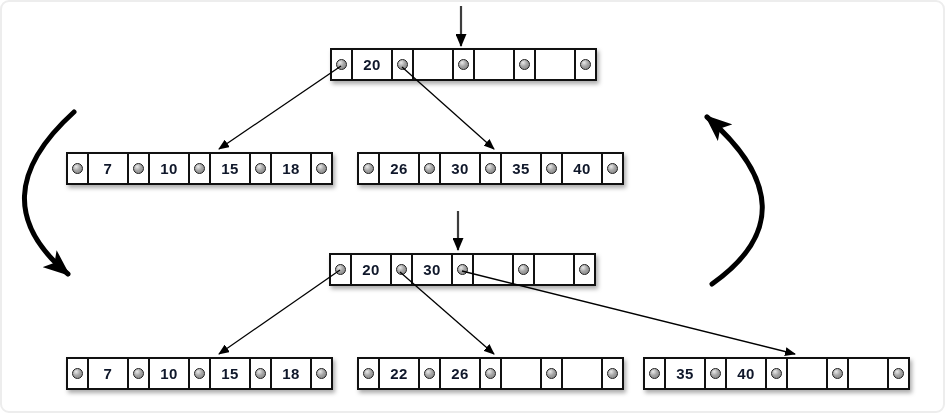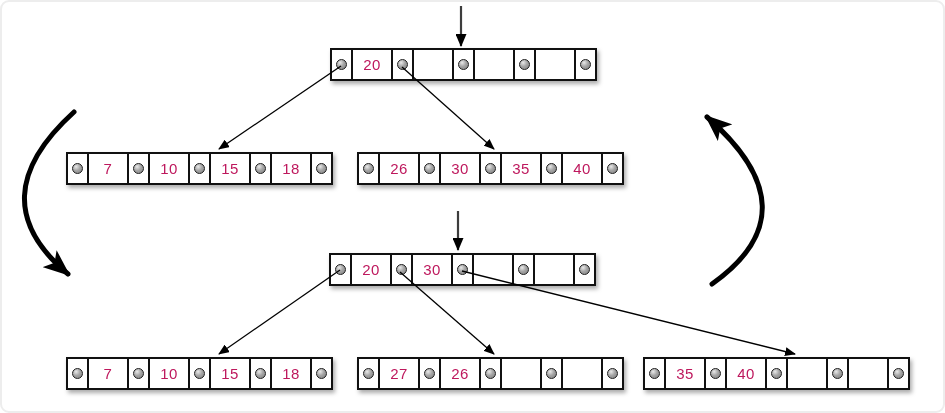--- a/index.html
+++ b/index.html
@@ -39,22 +39,22 @@
     background: #ffffff;
     display: flex;
     align-items: center;
     justify-content: center;
   }
   .cell + .cell { margin-left: -2px; }
   .cell.ptr { width: 23px; }
   .cell.key {
     width: 42px;
     font-size: 15px;
-    font-weight: 400;
-    color: #be185d;
+    font-weight: 700;
+    color: #0f172a;
     letter-spacing: 0.5px;
   }
   .dot {
     box-sizing: border-box;
     width: 11px;
     height: 11px;
     border-radius: 50%;
     border: 1.5px solid #1d1d1d;
     background: radial-gradient(circle at 35% 30%, #e9e9e9 0%, #a5a5a5 45%, #7e7e7e 100%);
   }
@@ -170,21 +170,21 @@
         </div>
         <div class="cell key">18</div>
         <div class="cell ptr">
           <span class="dot"></span>
         </div>
       </div>
       <div class="node" style="left: 357px; top: 357px;">
         <div class="cell ptr">
           <span class="dot"></span>
         </div>
-        <div class="cell key">27</div>
+        <div class="cell key">22</div>
         <div class="cell ptr">
           <span class="dot"></span>
         </div>
         <div class="cell key">26</div>
         <div class="cell ptr">
           <span class="dot"></span>
         </div>
         <div class="cell key"></div>
         <div class="cell ptr">
           <span class="dot"></span>

